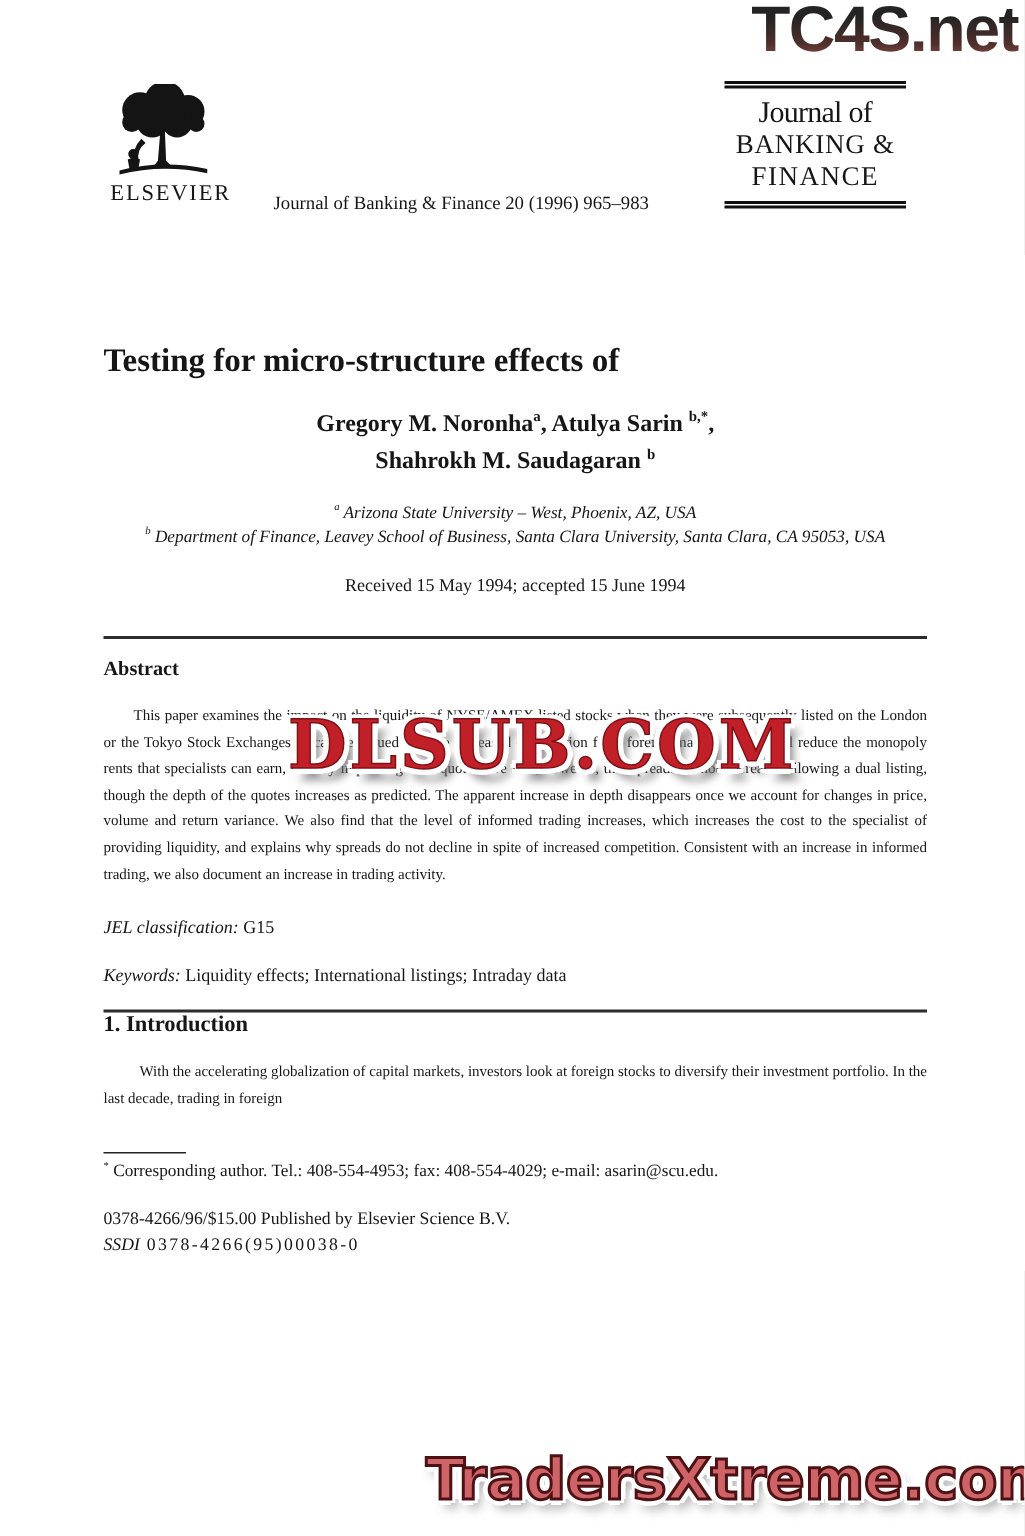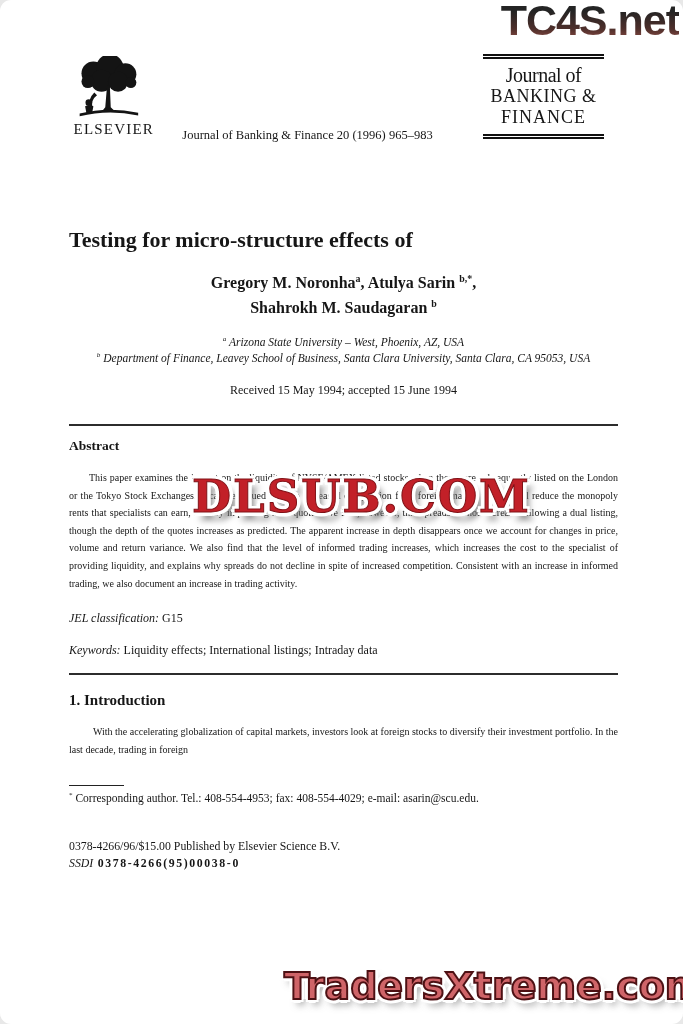--- a/index.html
+++ b/index.html
@@ -1,20 +1,20 @@
 <!DOCTYPE html>
 <html style="--ink: #161616; --wm-red: #c22028; --wm-red-dark: #7e1116; --wm-salmon: #cf6468; --wm-salmon-outline: #4d1114;"><head>
 <meta charset="utf-8">
 <style>
   * { margin:0; padding:0; box-sizing:border-box; }
   html,body { background:#e8e8e8; }
   .page {
     position:relative; width:683px; height:1024px; margin:0 auto;
     background:#ffffff; overflow:hidden;
-    font-family:"Liberation Serif", serif; color:var(--ink, #161616);border-radius:11px;
+    font-family:"Liberation Serif", serif; color:var(--ink, #161616);
   }
 
   
   .wm-tc4s {
     position:absolute; top:-3px; right:4px;
     font-family:"Liberation Sans", sans-serif; font-weight:700;
     font-size:43px; line-height:1.1; letter-spacing:-1px;
     background:linear-gradient(to bottom, #242424 30%, #4e2f2b 68%, #975149 96%);
     -webkit-background-clip:text; background-clip:text; color:transparent;
   }
@@ -73,29 +73,29 @@
   hr.rule2 { border:none; border-top:2px solid #2c2c2c; margin:15px 0 0; }
 
   .abs-head { font-weight:700; font-size:13.5px; margin-top:12px; }
   .para {
     font-size:10px; line-height:17.6px; text-align:justify;
     text-indent:20px; margin-top:15px;
   }
   .jel { font-size:12px; margin-top:19px; }
   .kw  { font-size:12px; margin-top:17px; }
   .ital-label { font-style:italic; }
-  .sec-head { font-weight:700; font-size:15px; margin-top:17px; }
+  .sec-head { font-weight:700; font-size:15px; }
   .sec-para { text-indent:24px; margin-top:14px; }
 
   .footnote { margin-top:27px; font-size:11.5px; line-height:15px; }
   .footnote-rule { width:55px; border-top:1.5px solid #222; margin-bottom:5px; }
 
-  .footer { margin-top:32px; font-size:11.8px; line-height:17px; }
+  .footer { margin-top:15px; font-size:11.8px; line-height:17px; }
   .ssdi-label { font-style:italic; }
-  .ssdi-value { letter-spacing:1.6px;font-weight:bold; }
+  .ssdi-value { letter-spacing:1.6px; }
 </style>
 </head>
 <body>
 
 <div class="page">
 
   <div class="wm-tc4s">TC4S.net</div>
 
   <div class="header">
     <div class="elsevier">

